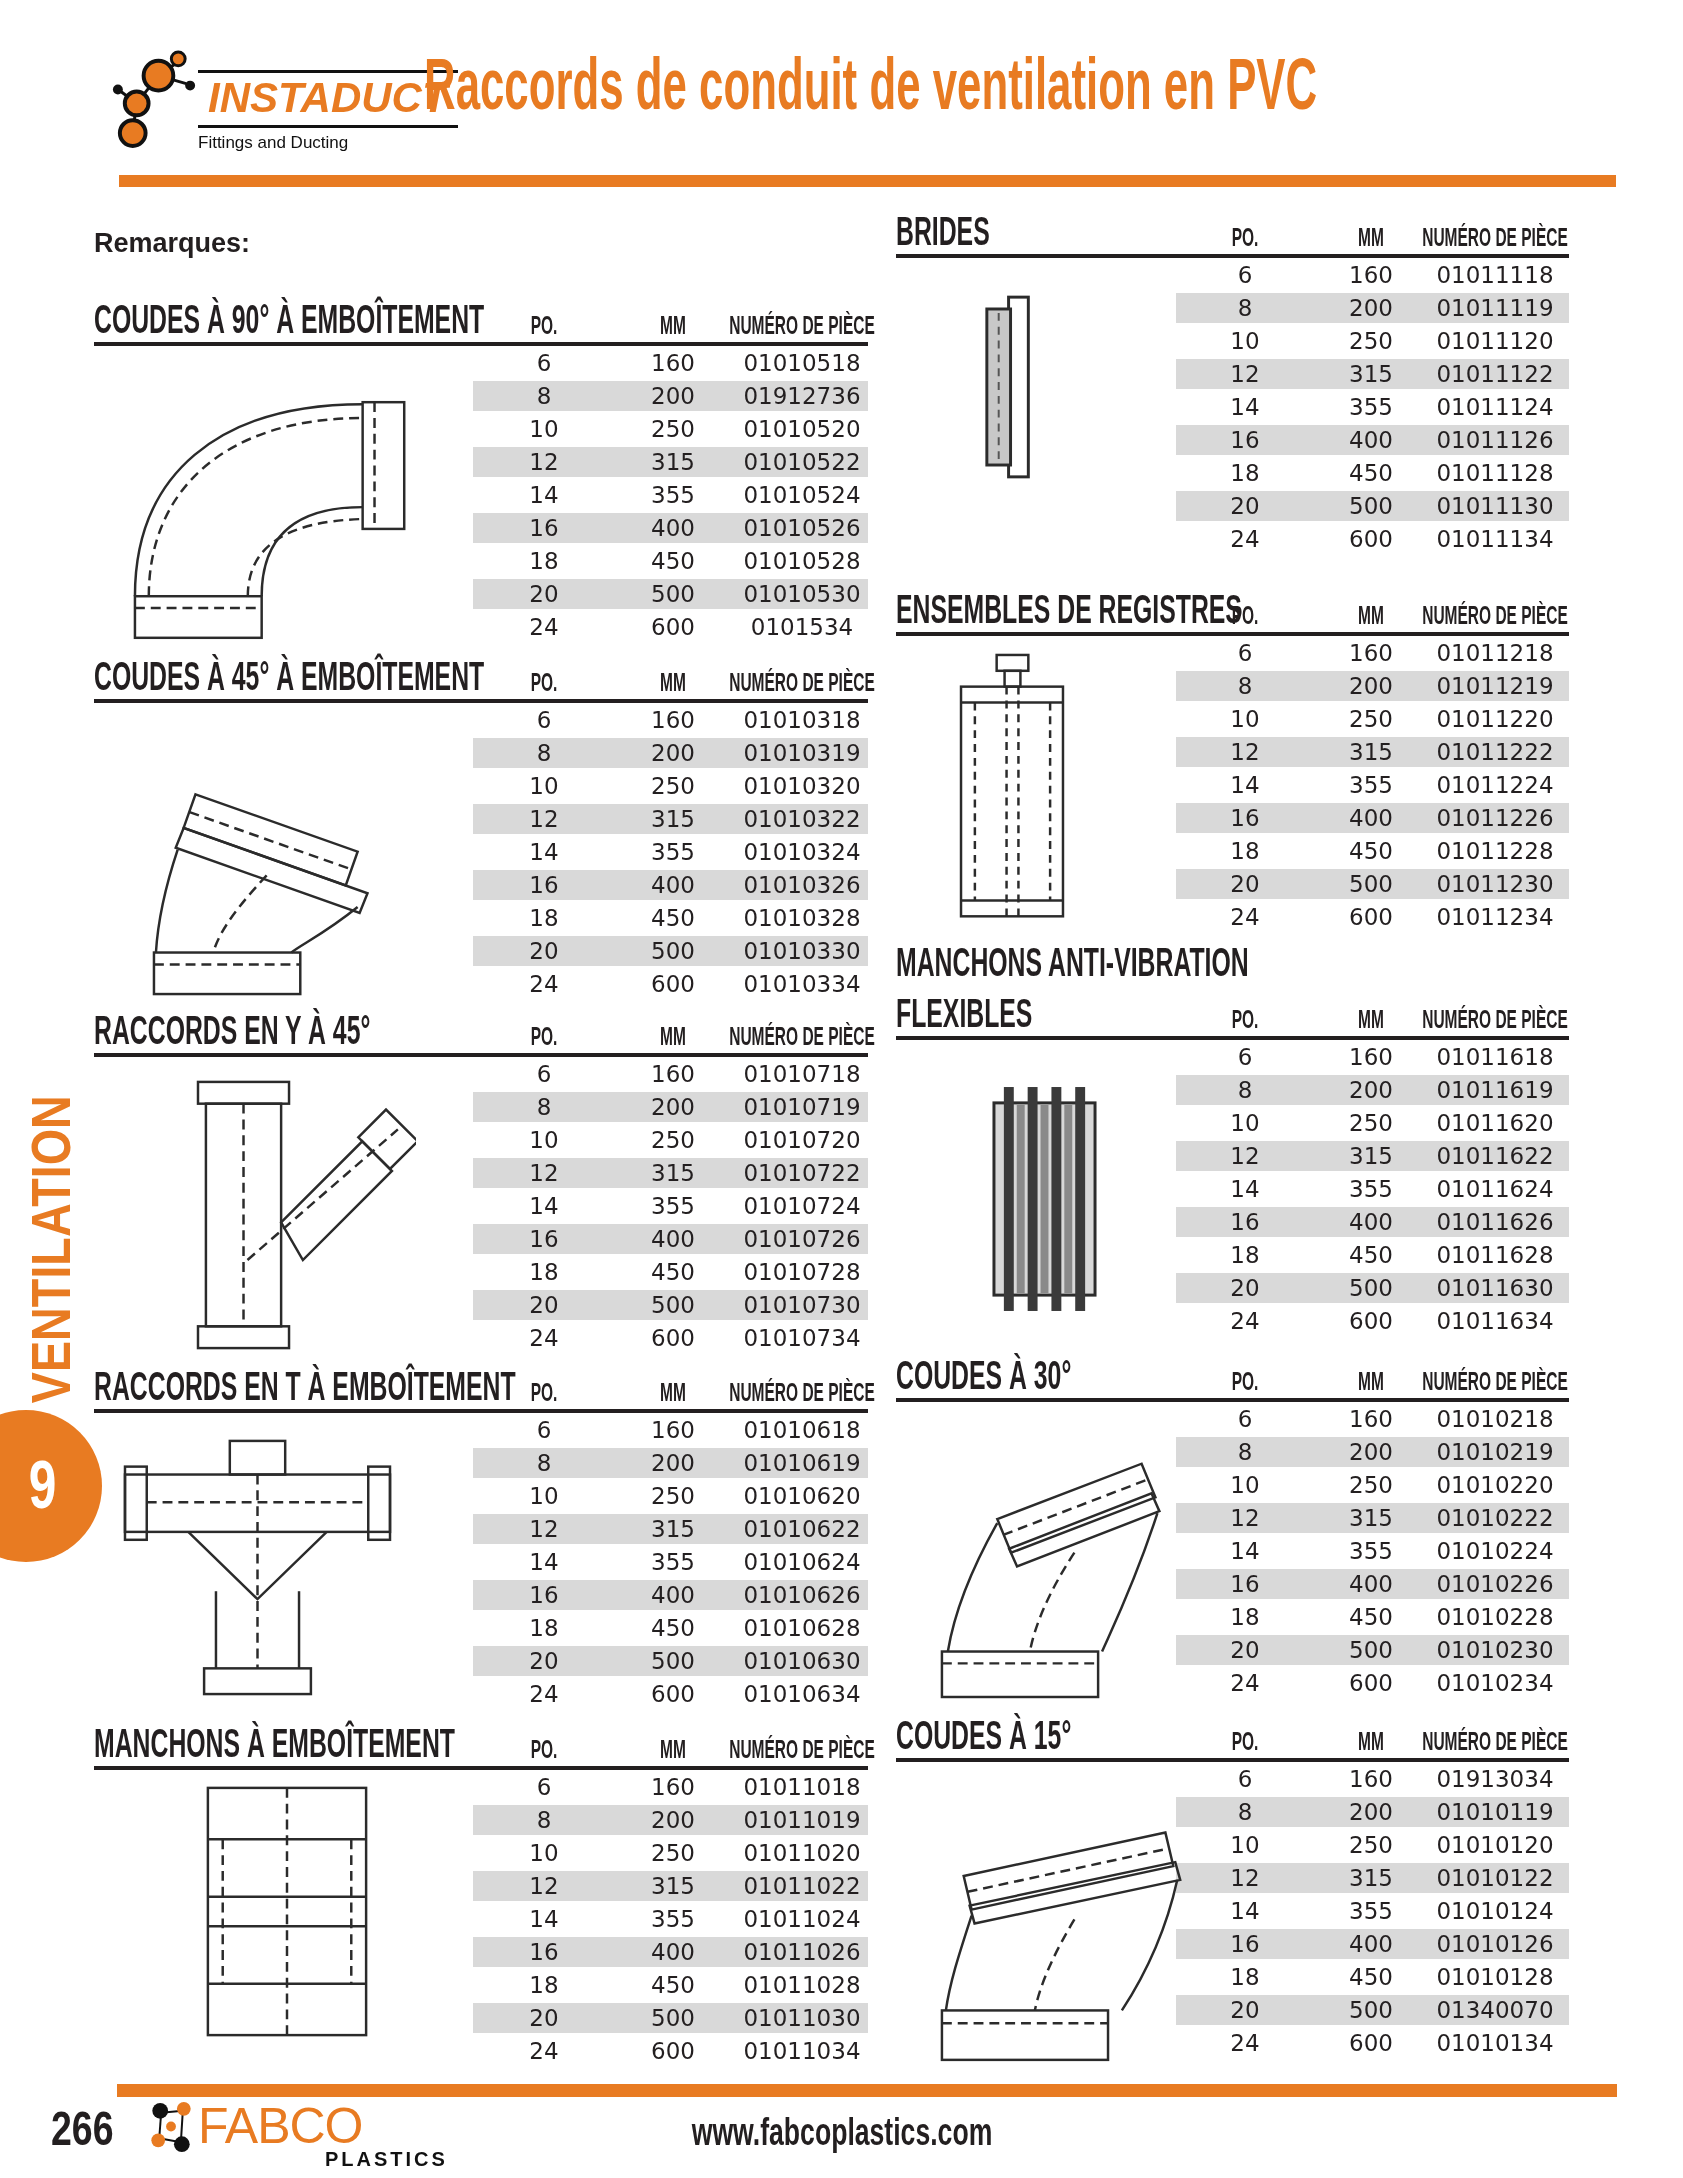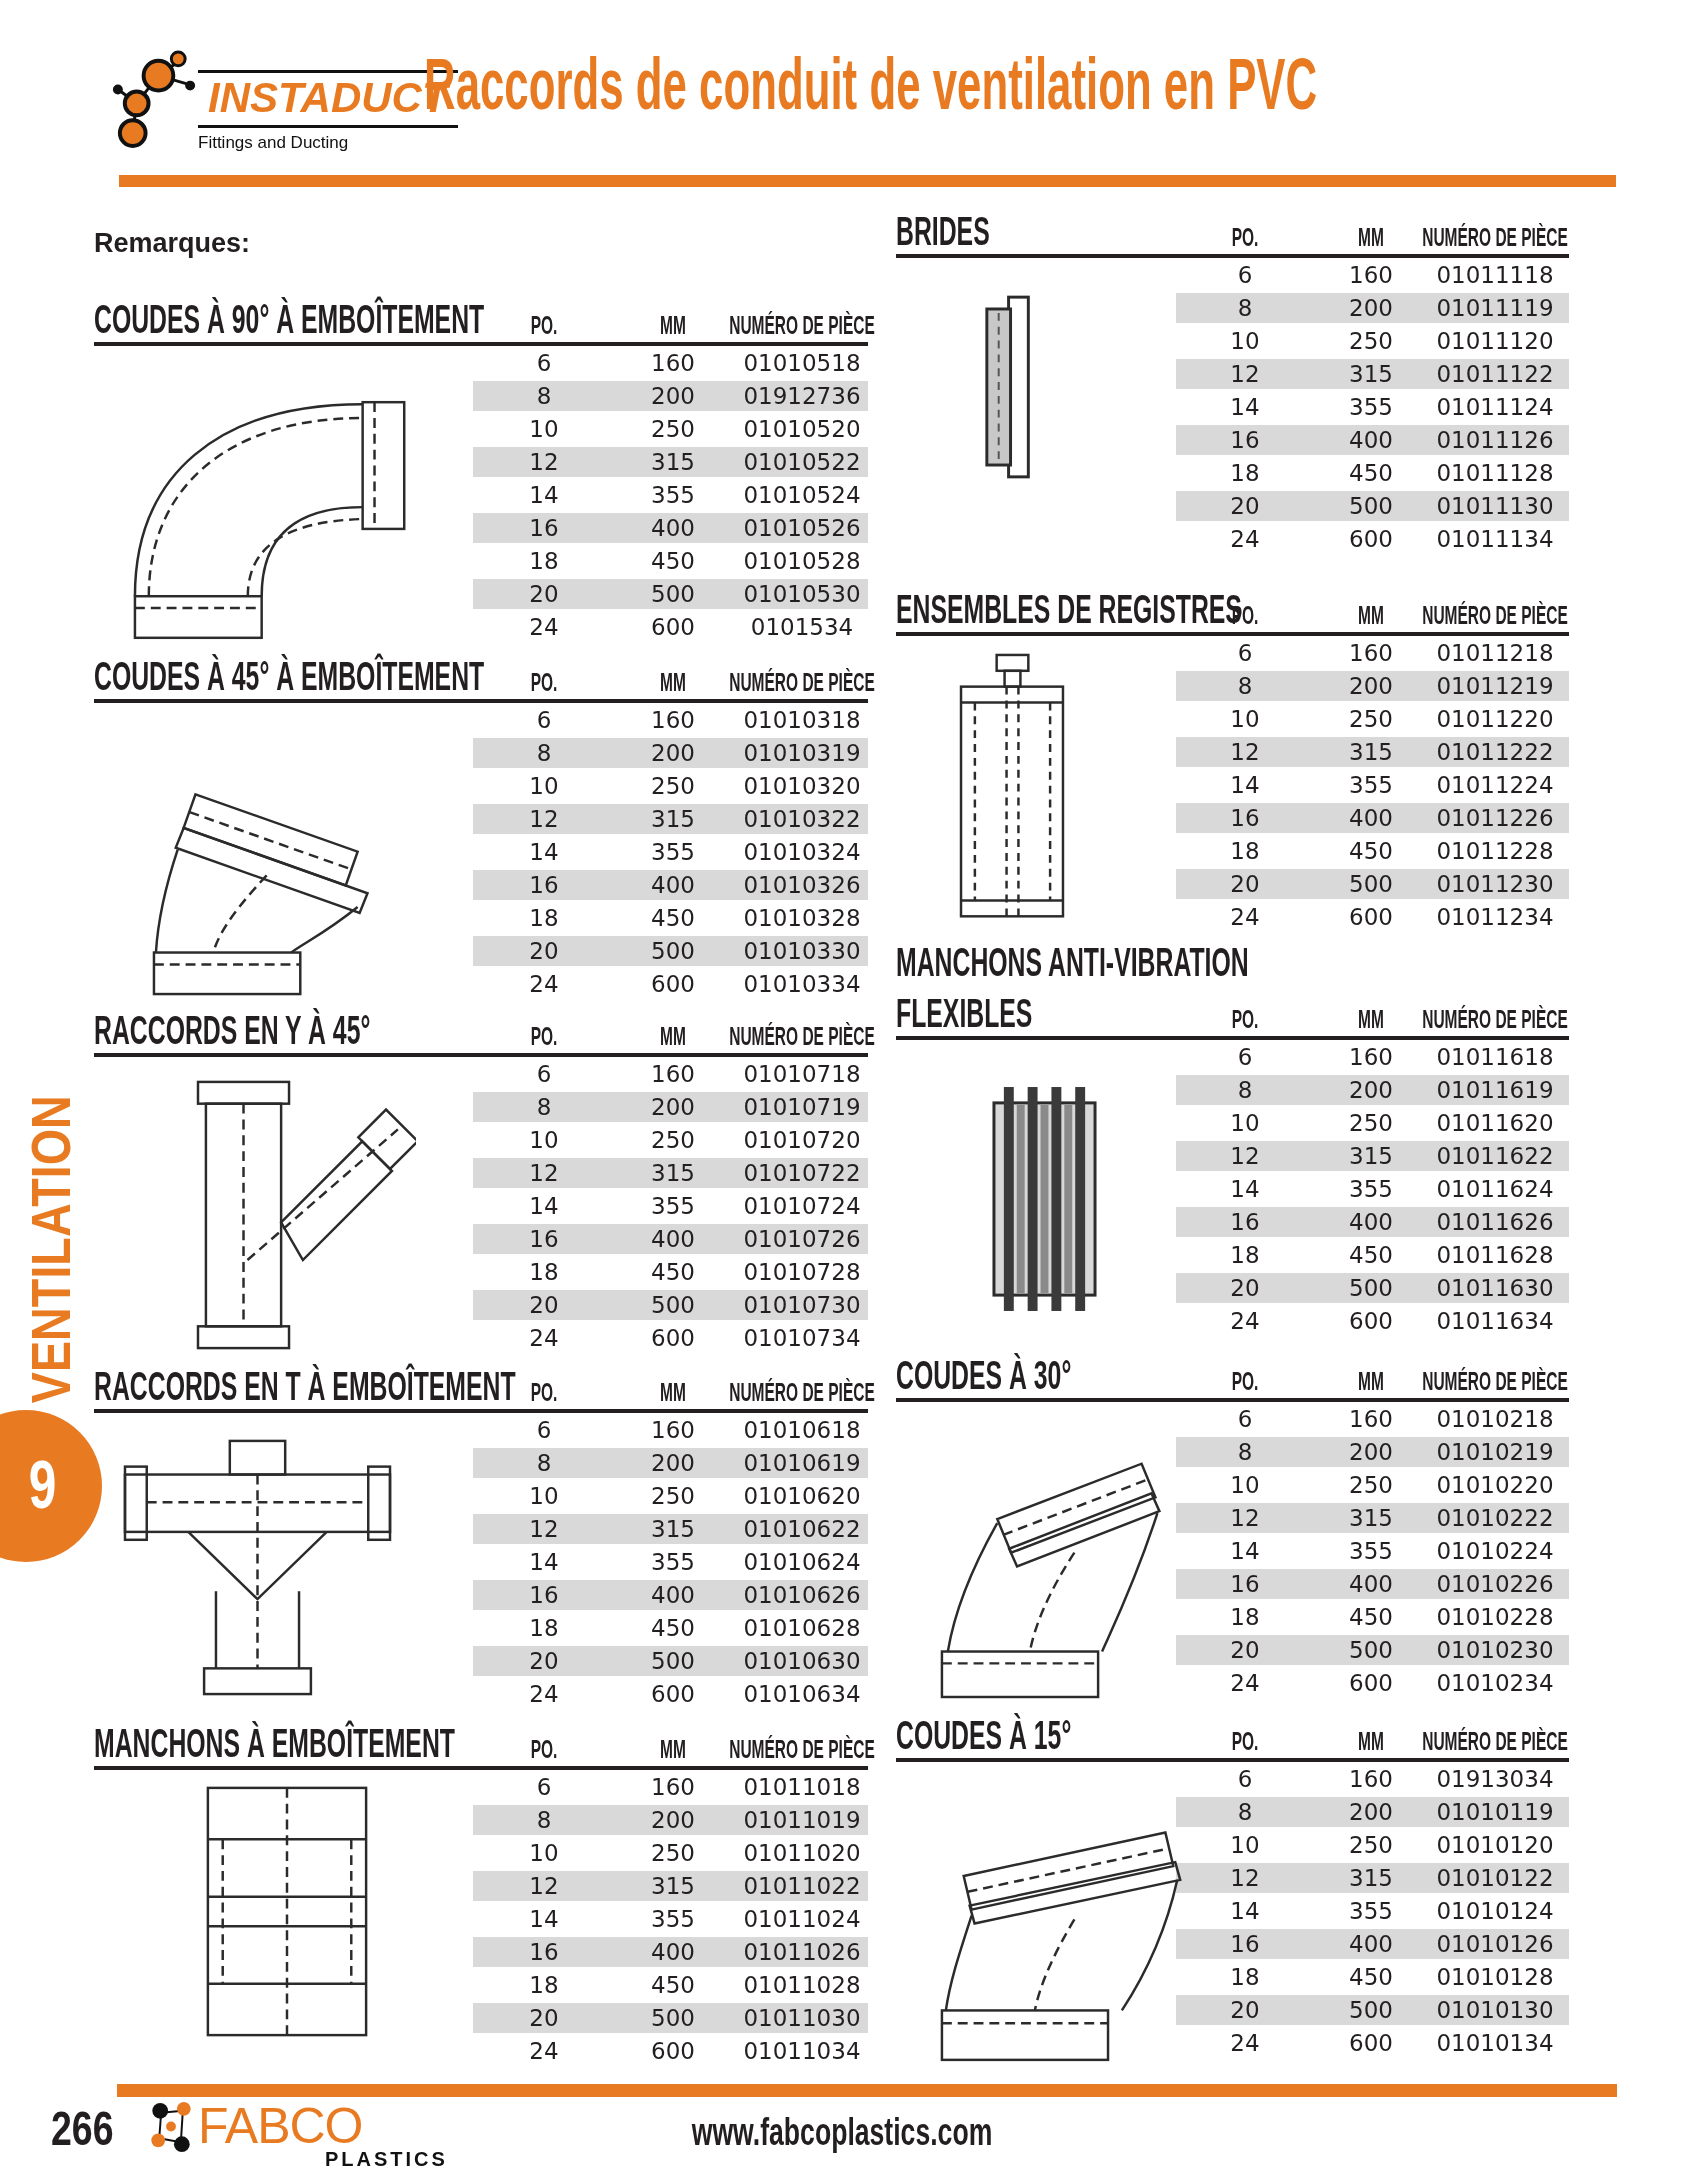--- a/index.html
+++ b/index.html
@@ -741,21 +741,21 @@
           <div class="tcell c2">01010126</div>
         </div>
         <div class="trow">
           <div class="tcell c0">18</div>
           <div class="tcell c1">450</div>
           <div class="tcell c2">01010128</div>
         </div>
         <div class="trow shaded">
           <div class="tcell c0">20</div>
           <div class="tcell c1">500</div>
-          <div class="tcell c2">01010130</div>
+          <div class="tcell c2">01340070</div>
         </div>
         <div class="trow">
           <div class="tcell c0">24</div>
           <div class="tcell c1">600</div>
           <div class="tcell c2">01010134</div>
         </div>
       </div>
     <svg class="illus" style="left:40px; top:56px" width="262" height="297" viewBox="0 0 265 300">
       <g fill="none" stroke="#2b2b2b" stroke-width="2.5">
         <rect x="6" y="244" width="168" height="50"></rect>

